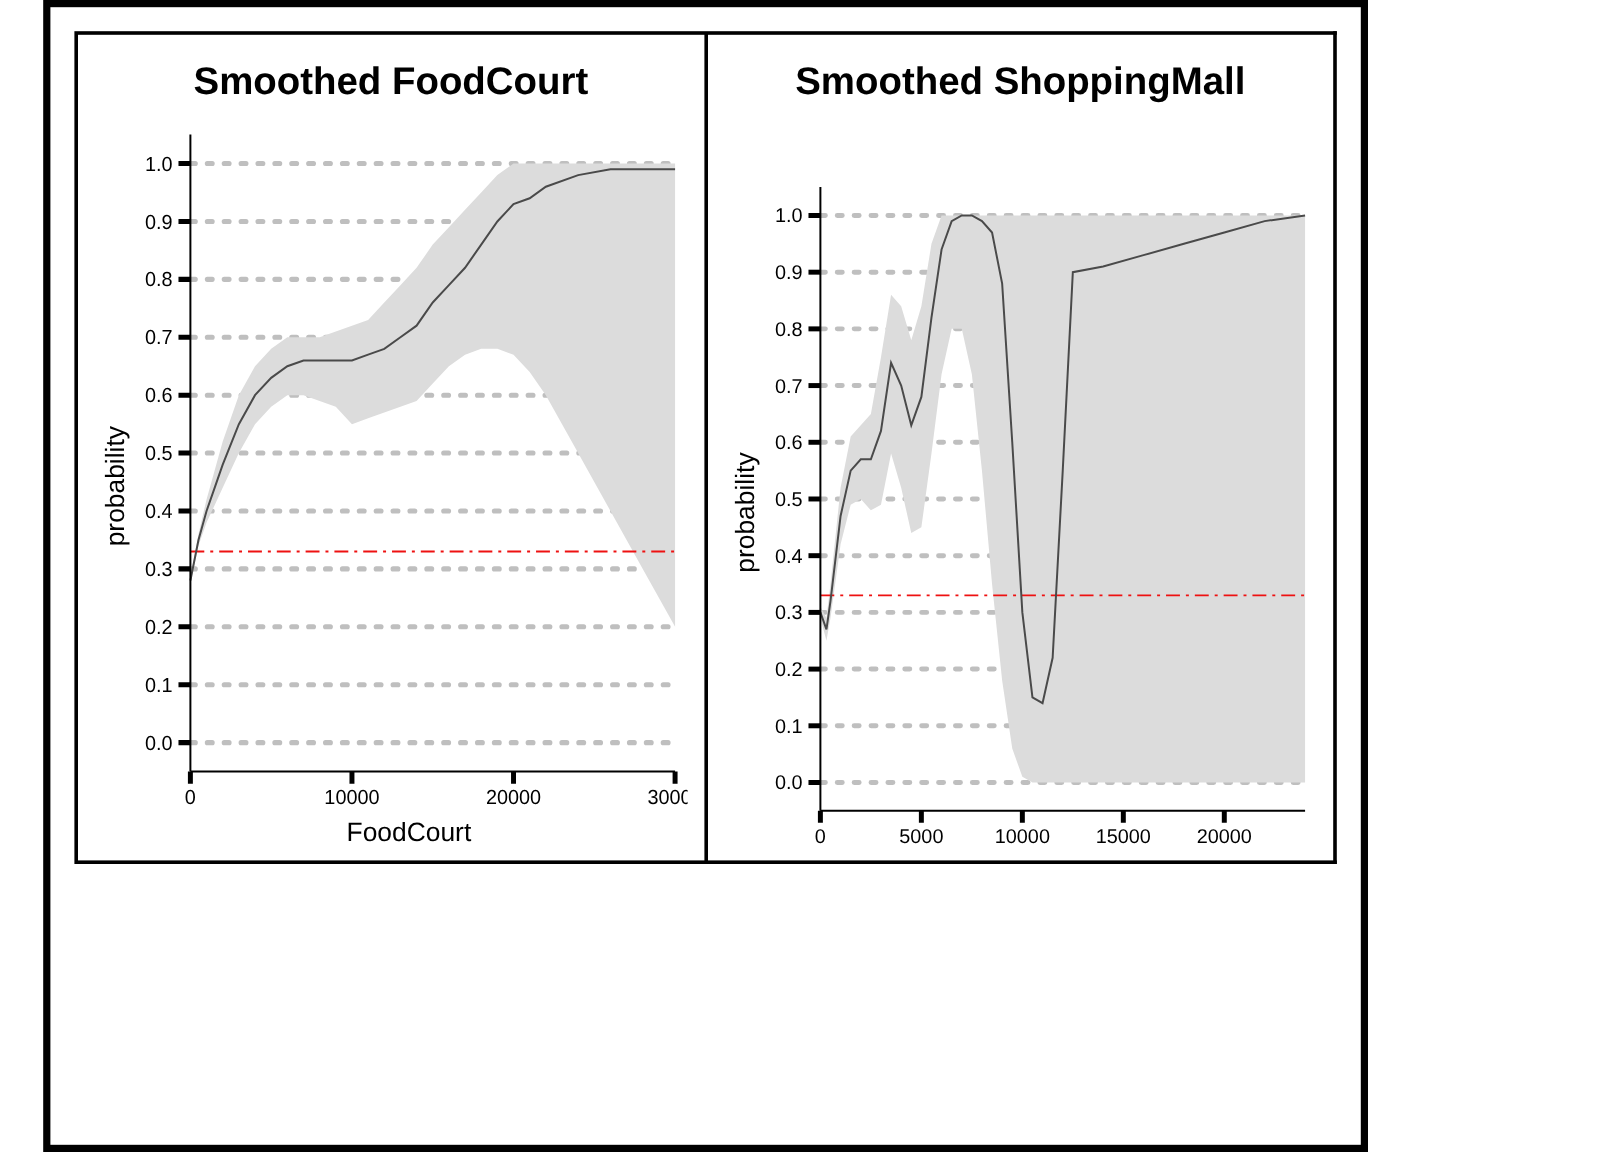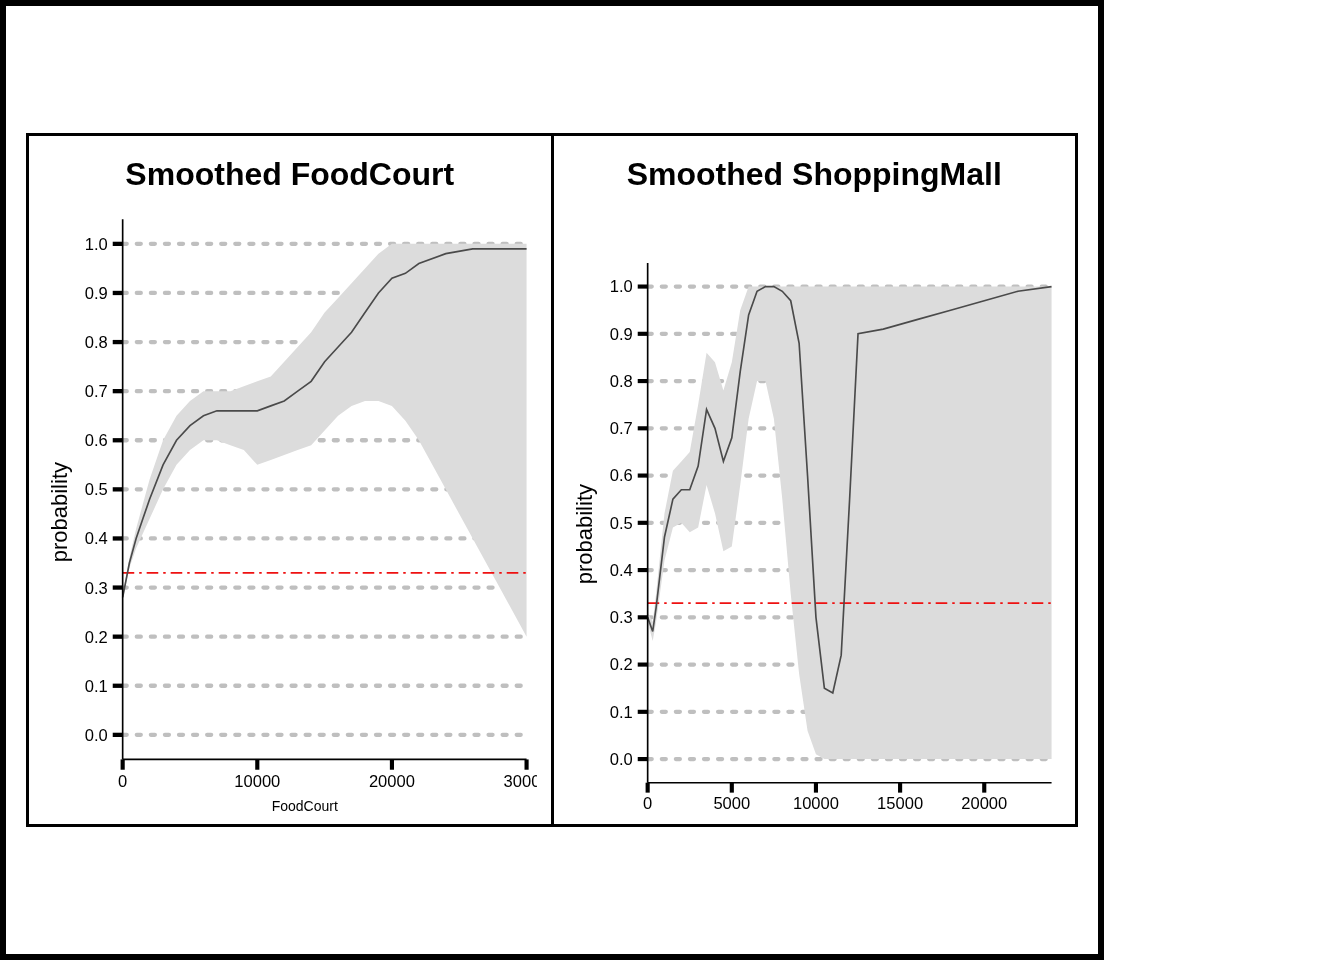--- a/index.html
+++ b/index.html
@@ -8,23 +8,24 @@
     font-family: Arial, Helvetica, sans-serif;
     background: #fff;
   }
   .outer-frame {
     box-sizing: border-box;
     width: 1104px;
     height: 960px;
     border: 6px solid #000;
     background: #fff;
     display: flex;
-    align-items: center;
+    align-items: flex-start;
     justify-content: stretch;
     padding: 20px;
+    margin-left: 36px;
   }
   .panels {
     flex: 1;
     display: flex;
     gap: 0;
   }
   .panel {
     flex: 1;
     box-sizing: border-box;
     border: 3px solid #000;
@@ -57,21 +58,21 @@
   .plot-col {
     flex: 1;
     display: flex;
     flex-direction: column;
   }
   .plot-svg {
     flex: 1;
     width: 100%;
   }
   .xlabel {
-    font-size: 14px;
+    font-size: 22px;
     color: #000;
     text-align: center;
     padding: 4px 0 2px 0;
   }
   .axis-line {
     stroke: #000;
     stroke-width: 2;
     fill: none;
   }
   .grid-dot {

